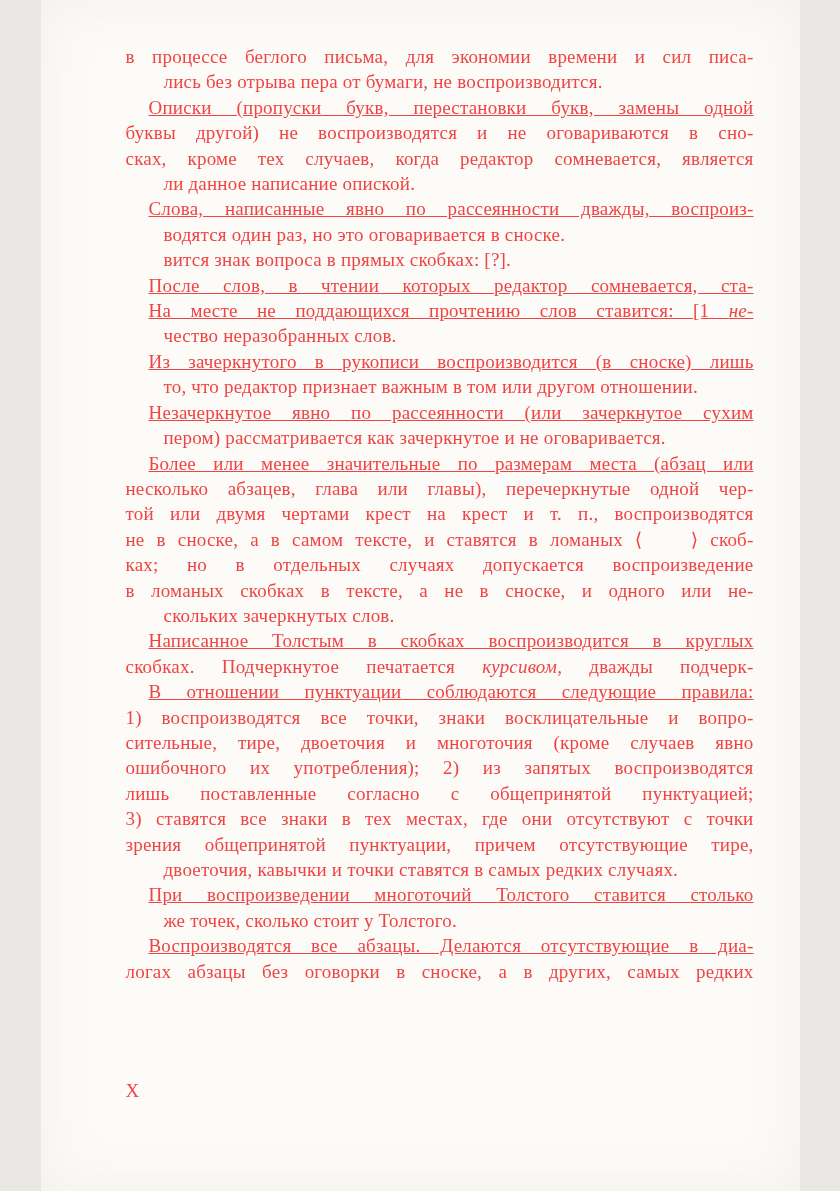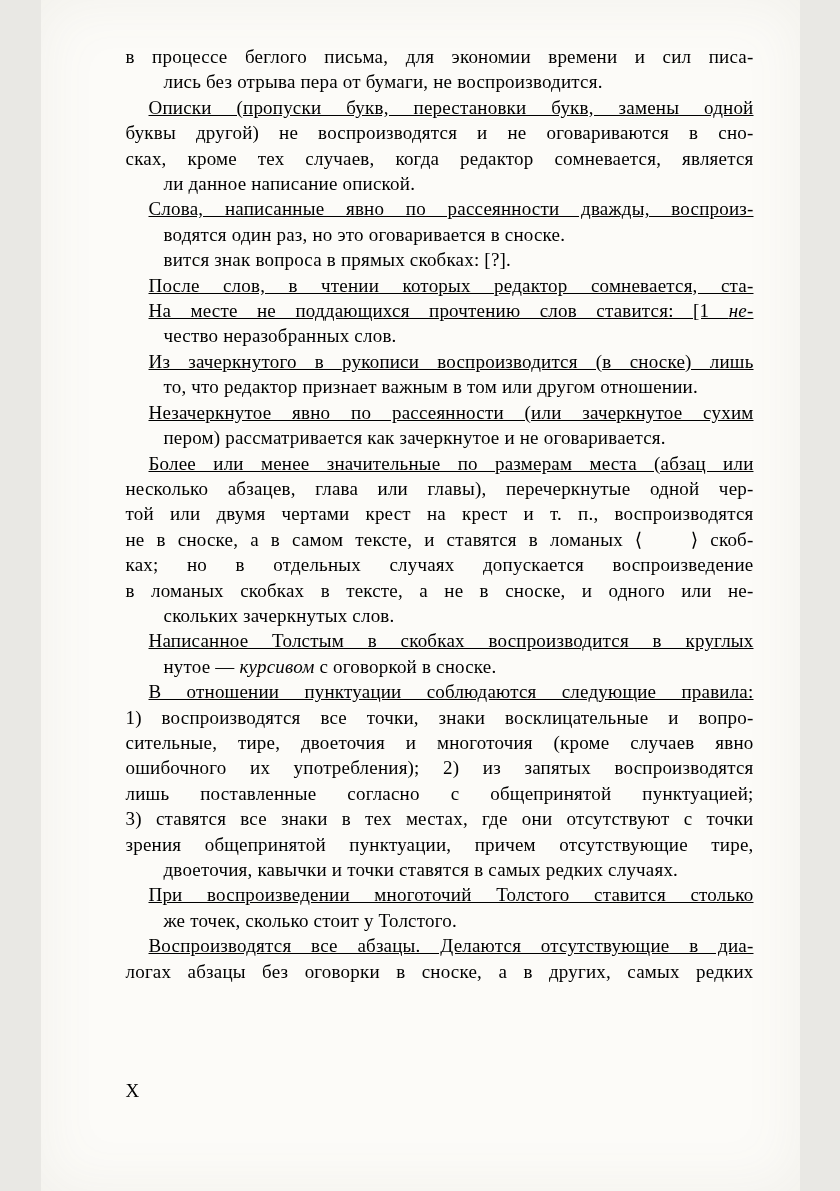--- a/index.html
+++ b/index.html
@@ -8,21 +8,21 @@
     background: #e9e8e4;
   }
   .page {
     position: relative;
     width: 759px;
     height: 1191px;
     margin: 0 auto;
     background: #fcfbf8;
     box-shadow: inset 0 0 60px rgba(120,110,90,0.08);
     font-family: "Liberation Serif", "DejaVu Serif", serif;
-    color: #000000;
+    color: #ef4444;
     overflow: hidden;
   }
   .text-block {
     position: absolute;
     left: 85px;
     top: 44px;
     width: 628px;
     font-size: 19px;
     line-height: 25.4px;
     letter-spacing: 0.2px;
@@ -87,21 +87,21 @@
         <div class="line indent"><span>Более или менее значительные по размерам места (абзац или</span></div>
         <div class="line"><span>несколько абзацев, глава или главы), перечеркнутые одной чер-</span></div>
         <div class="line"><span>той или двумя чертами крест на крест и т. п., воспроизводятся</span></div>
         <div class="line"><span>не в сноске, а в самом тексте, и ставятся в ломаных ⟨&nbsp;&nbsp;&nbsp;&nbsp;⟩ скоб-</span></div>
         <div class="line"><span>ках; но в отдельных случаях допускается воспроизведение</span></div>
         <div class="line"><span>в ломаных скобках в тексте, а не в сноске, и одного или не-</span></div>
         <div class="line last"><span>скольких зачеркнутых слов.</span></div>
       </div>
       <div class="paragraph">
         <div class="line indent"><span>Написанное Толстым в скобках воспроизводится в круглых</span></div>
-        <div class="line last"><span>нутое — </span><em>курсивом</em><span> с оговоркой в сноске.</span></div>
+        <div class="line"><span>скобках. Подчеркнутое печатается </span><em>курсивом</em><span>, дважды подчерк-</span></div>
       </div>
       <div class="paragraph">
         <div class="line indent"><span>В отношении пунктуации соблюдаются следующие правила:</span></div>
         <div class="line"><span>1) воспроизводятся все точки, знаки восклицательные и вопро-</span></div>
         <div class="line"><span>сительные, тире, двоеточия и многоточия (кроме случаев явно</span></div>
         <div class="line"><span>ошибочного их употребления); 2) из запятых воспроизводятся</span></div>
         <div class="line"><span>лишь поставленные согласно с общепринятой пунктуацией;</span></div>
         <div class="line"><span>3) ставятся все знаки в тех местах, где они отсутствуют с точки</span></div>
         <div class="line"><span>зрения общепринятой пунктуации, причем отсутствующие тире,</span></div>
         <div class="line last"><span>двоеточия, кавычки и точки ставятся в самых редких случаях.</span></div>

